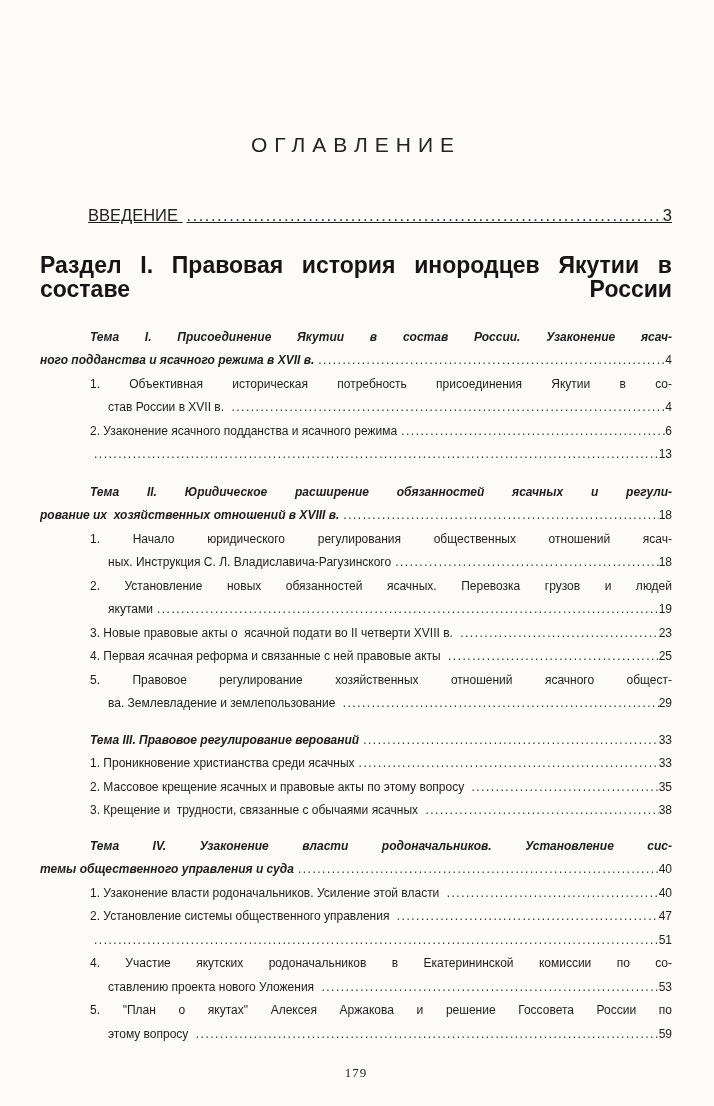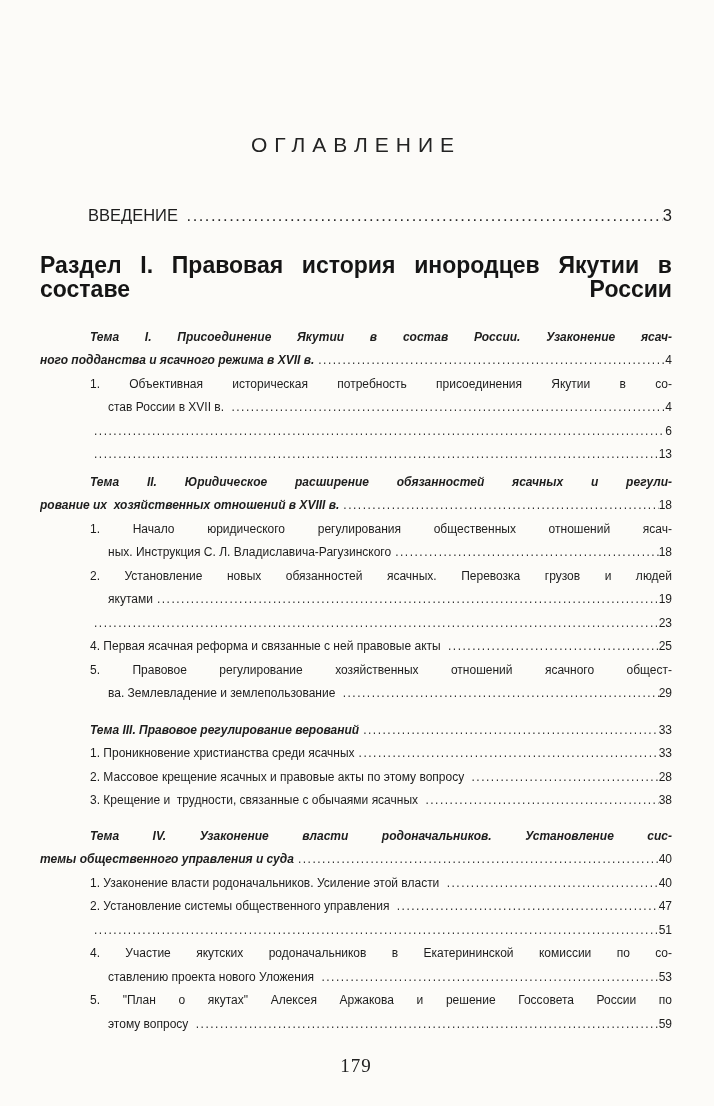--- a/index.html
+++ b/index.html
@@ -39,37 +39,37 @@
     font-weight:400; font-style:normal;
     color:#2b2b2b;
   }
   .pg { flex:0 0 auto; font-weight:400; font-style:normal; }
 
   .just { text-align:justify; text-align-last:justify; }
   .indent { padding-left:50px; }
   .icont  { padding-left:68px;align-items:flex-end; }
   .tt { font-weight:700; font-style:italic; }
 
-  .intro { margin-top:47px; padding-left:48px; font-size:16.5px; }
+  .intro { margin-top:47px; padding-left:48px; font-size:16.5px;text-decoration:underline; }
   .section {
     margin-top:25px;
     font-weight:700; font-size:23px; line-height:24px;
     text-align:justify; text-align-last:justify;
     color:#151515;
   }
   .themes .theme { margin-top:13px; }
   .themes .theme:first-child { margin-top:25px; }
-  .themes .theme:nth-child(2) { margin-top:4px; }
+  .themes .theme:nth-child(2) { margin-top:14px; }
   .themes .theme:nth-child(4) { margin-top:12px; }
 
   .folio {
     margin-top:19px;
     text-align:center;
     font-family:"Liberation Serif", serif;
-    font-size:19px; letter-spacing:1px;
+    font-size:13px; letter-spacing:1px;
     color:#222;
   }
 </style>
 </head>
 <body>
 
 <div class="page">
 
   <div class="smudge s1">··· ····· ·· ··· ····<br>···· ····· · ·· ··· ·····</div>
 
@@ -91,20 +91,21 @@
           <span class="leader">........................................................................................................................................................................................................</span>
           <span class="pg">4</span>
         </div>
         <div class="l indent just">1. Объективная историческая потребность присоединения Якутии в со-</div>
         <div class="l icont row">
           <span class="tx">став России в XVII в. </span>
           <span class="leader">........................................................................................................................................................................................................</span>
           <span class="pg">4</span>
         </div>
         <div class="l indent row">
+          <span class="tx">2. Узаконение ясачного подданства и ясачного режима</span>
           <span class="leader">........................................................................................................................................................................................................</span>
           <span class="pg">6</span>
         </div>
         <div class="l indent row">
           <span class="leader">........................................................................................................................................................................................................</span>
           <span class="pg">13</span>
         </div>
       </div>
       <div class="theme">
         <div class="l tt indent just">Тема II. Юридическое расширение обязанностей ясачных и регули-</div>
@@ -119,20 +120,21 @@
           <span class="leader">........................................................................................................................................................................................................</span>
           <span class="pg">18</span>
         </div>
         <div class="l indent just">2. Установление новых обязанностей ясачных. Перевозка грузов и людей</div>
         <div class="l icont row">
           <span class="tx">якутами</span>
           <span class="leader">........................................................................................................................................................................................................</span>
           <span class="pg">19</span>
         </div>
         <div class="l indent row">
+          <span class="tx">3. Новые правовые акты о  ясачной подати во II четверти XVIII в. </span>
           <span class="leader">........................................................................................................................................................................................................</span>
           <span class="pg">23</span>
         </div>
         <div class="l indent row">
           <span class="tx">4. Первая ясачная реформа и связанные с ней правовые акты </span>
           <span class="leader">........................................................................................................................................................................................................</span>
           <span class="pg">25</span>
         </div>
         <div class="l indent just">5. Правовое регулирование хозяйственных отношений ясачного общест-</div>
         <div class="l icont row">
@@ -148,21 +150,21 @@
           <span class="pg">33</span>
         </div>
         <div class="l indent row">
           <span class="tx">1. Проникновение христианства среди ясачных</span>
           <span class="leader">........................................................................................................................................................................................................</span>
           <span class="pg">33</span>
         </div>
         <div class="l indent row">
           <span class="tx">2. Массовое крещение ясачных и правовые акты по этому вопросу </span>
           <span class="leader">........................................................................................................................................................................................................</span>
-          <span class="pg">28</span>
+          <span class="pg">35</span>
         </div>
         <div class="l indent row">
           <span class="tx">3. Крещение и  трудности, связанные с обычаями ясачных </span>
           <span class="leader">........................................................................................................................................................................................................</span>
           <span class="pg">38</span>
         </div>
       </div>
       <div class="theme">
         <div class="l tt indent just">Тема IV. Узаконение власти родоначальников. Установление сис-</div>
         <div class="l tt row">

